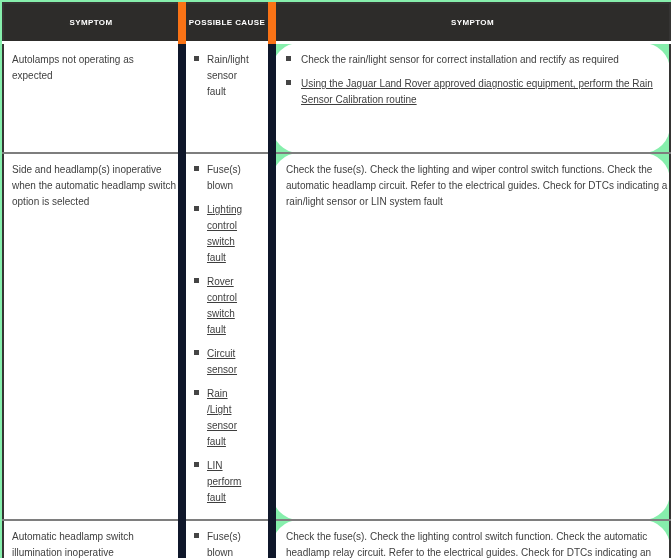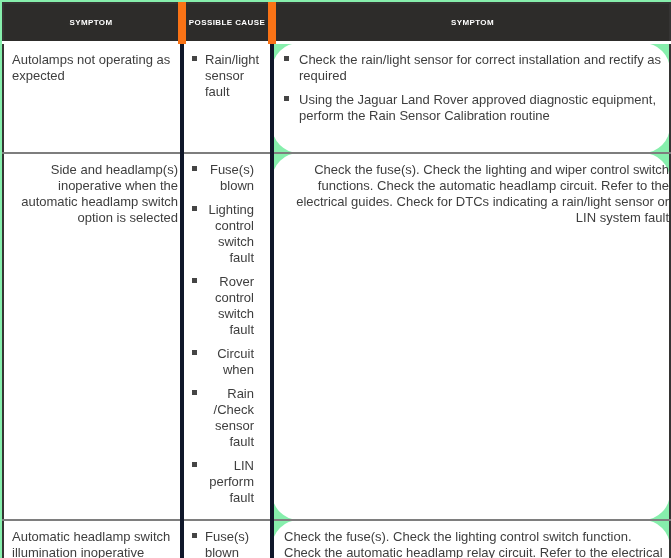--- a/index.html
+++ b/index.html
@@ -33,38 +33,38 @@
     height: 33px;
     line-height: 12px;
     padding: 2px;
     border-bottom: 3px solid #ffffff;
   }
   th + th { border-left: 8px solid #f97316; }
 
   td {
     vertical-align: top;
     color: #3e3e3e;
-    font-size: 13px;
+    font-size: 10px;
     line-height: 16px;
     background: #ffffff;
   }
-  td + td { border-left: 4px solid #0f172a; }
+  td + td { border-left: 8px solid #0f172a; }
   tbody tr + tr td { border-top: 2px solid #7e7e7e; }
 
   tr.r0 td { height: 92px; }
-  tr.r1 td { height: 349px; text-align: right; }
+  tr.r1 td { height: 349px; }
   tr.r2 td { height: 58px; }
 
   td.symptom { padding: 8px 2px 8px 8px; }
   td.causes  { padding: 8px 16px 8px 8px; }
   td.action  { padding: 8px 0 8px 10px; border-radius: 27px; }
 
   ul.blist { list-style: none; margin: 0; padding: 0; }
   ul.blist li { position: relative; padding-left: 13px; }
-  ul.blist li + li { margin-top: 8px; }
+  ul.blist li + li { margin-top: 8px; text-decoration: underline; }
   td.action ul.blist li { padding-left: 15px; }
   .bullet {
     position: absolute;
     left: 0;
     top: 4px;
     width: 5px;
     height: 5px;
     background: #454545;
     display: block;
   }
@@ -127,25 +127,25 @@
             <li>
               <span class="bullet"></span>
               <span>Lighting control switch fault</span>
             </li>
             <li>
               <span class="bullet"></span>
               <span>Rover control switch fault</span>
             </li>
             <li>
               <span class="bullet"></span>
-              <span>Circuit when</span>
+              <span>Circuit sensor</span>
             </li>
             <li>
               <span class="bullet"></span>
-              <span>Rain /Check sensor fault</span>
+              <span>Rain /Light sensor fault</span>
             </li>
             <li>
               <span class="bullet"></span>
               <span>LIN perform fault</span>
             </li>
           </ul>
         </td>
         <td class="action">
           <div>Check the fuse(s). Check the lighting and wiper control switch functions. Check the automatic headlamp circuit. Refer to the electrical guides. Check for DTCs indicating a rain/light sensor or LIN system fault</div>
         </td>

